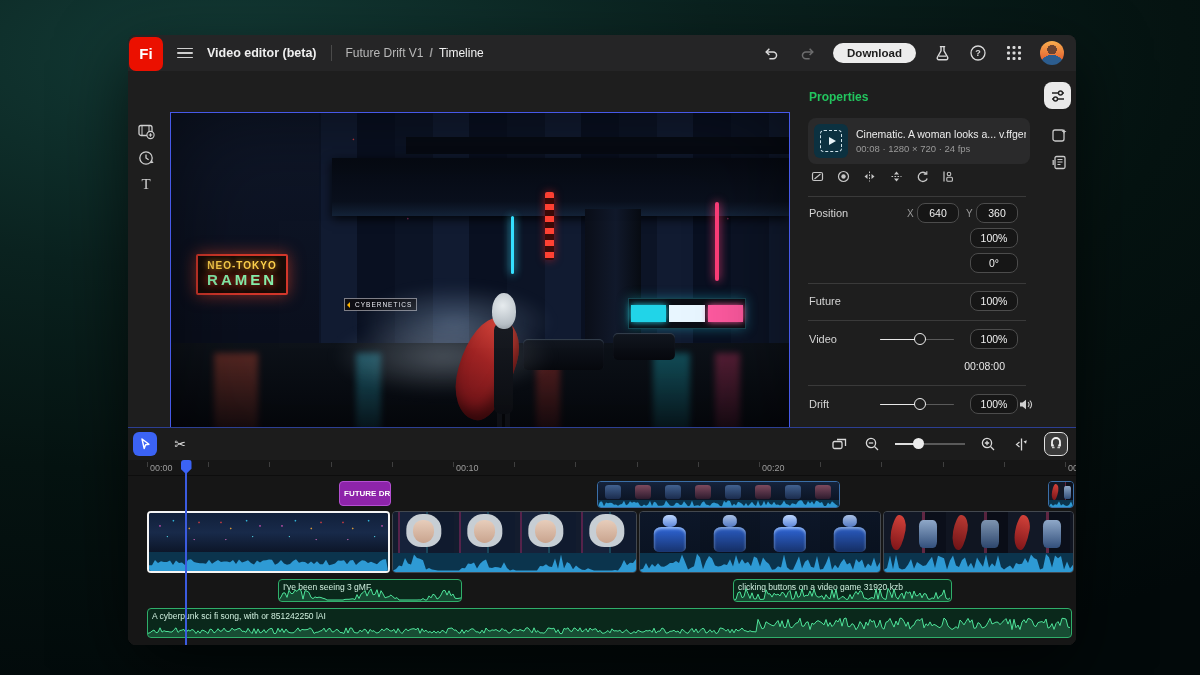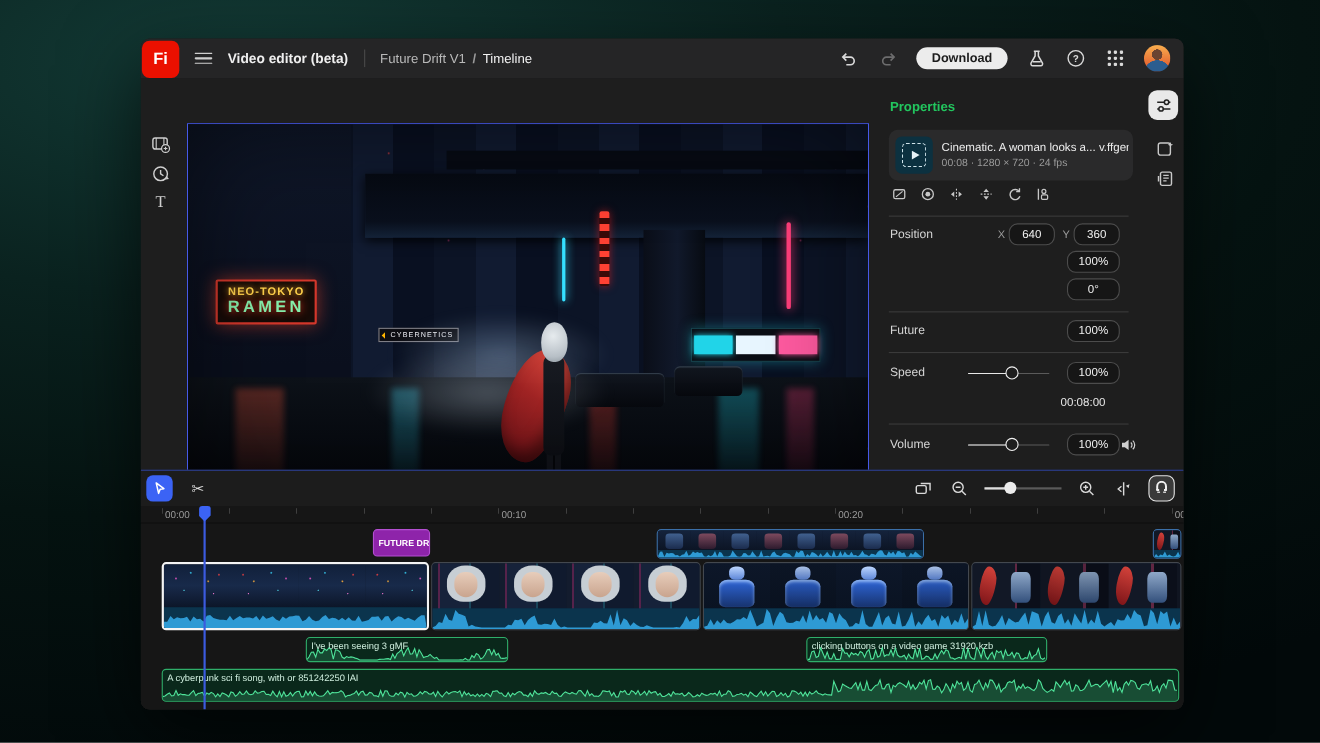--- a/index.html
+++ b/index.html
@@ -389,35 +389,35 @@
       <div class="pdiv" style="top:212px"></div>
 
       <div class="prow" style="top:220px">
         <span>Future</span>
       </div>
       <div class="pbox" style="top:220px;left:170px">100%</div>
 
       <div class="pdiv" style="top:249px"></div>
 
       <div class="prow" style="top:258px">
-        <span>Speed</span>
+        <span>Video</span>
       </div>
       <div class="slider" style="top:258px;left:80px">
           <div class="track"></div>
           <div class="fillp"></div>
           <div class="knob"></div>
         </div>
       <div class="pbox" style="top:258px;left:170px">100%</div>
 
       <span class="dur-val" style="top:289px">00:08:00</span>
 
       <div class="pdiv" style="top:314px"></div>
 
       <div class="prow" style="top:323px">
-        <span>Volume</span>
+        <span>Drift</span>
       </div>
       <div class="slider" style="top:323px;left:80px">
           <div class="track"></div>
           <div class="fillp"></div>
           <div class="knob"></div>
         </div>
       <div class="pbox" style="top:323px;left:170px">100%</div>
       <span class="icon-btn" style="position:absolute;top:325px;right:5px;width:16px;height:16px">
         <svg class="ic" width="15" height="15" viewBox="0 0 15 15">
             <path d="M2 5.5 h2.5 L8 2.8 v9.4 L4.5 9.5 H2 Z" fill="#cfcfcf"></path>

